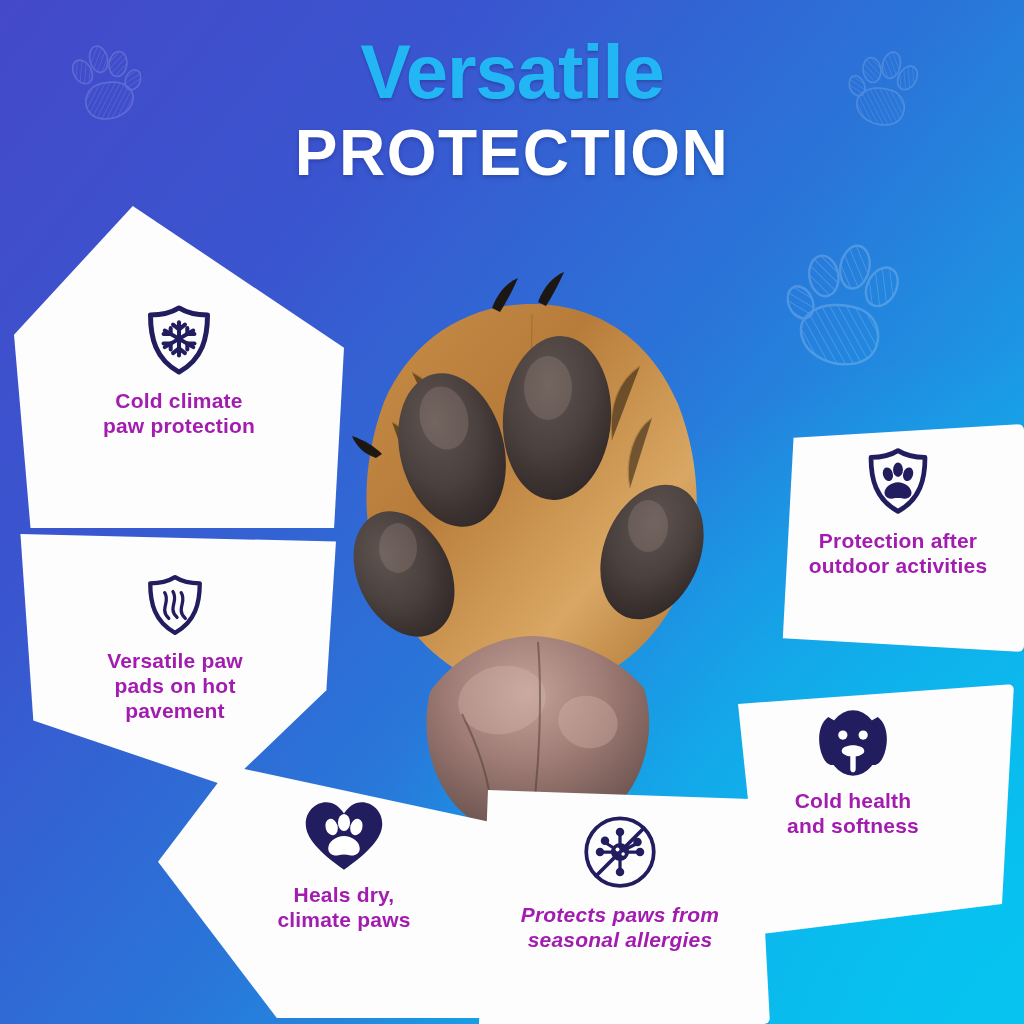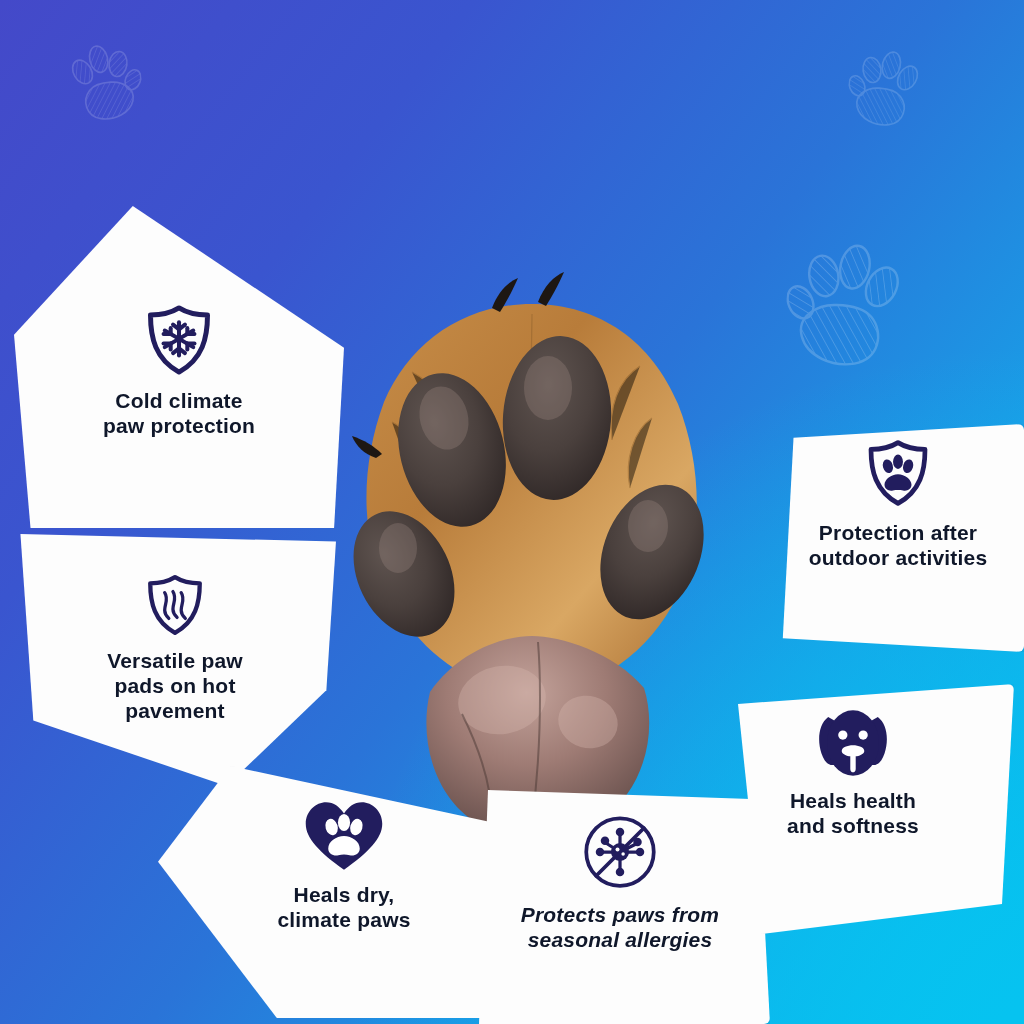--- a/index.html
+++ b/index.html
@@ -70,21 +70,21 @@
     left:0; right:0;
     text-align:center;
   }
   .card .ico {
     display:block;
     margin:0 auto 10px auto;
     color:#221d5e;
   }
   .card .ico svg { display:block; width:100%; height:100%; }
   .card .lbl {
-    color:#0f172a;
+    color:#a21caf;
     font-weight:bold;
     font-size:21px;
     line-height:1.2;
     letter-spacing:.2px;
     white-space:pre-line;
   }
 
   
   #card-cold {
     left:14px; top:206px; width:330px; height:322px;
@@ -125,21 +125,21 @@
     border-radius:6px;
   }
   #card-snout .card-inner { top:24px; left:12px; right:34px; }
   #card-snout .ico { width:82px; height:70px; }
 
   #card-outdoor {
     left:756px; top:424px; width:268px; height:228px;
     clip-path: polygon(14% 6%, 100% 0%, 100% 100%, 10% 94%);
     border-radius:6px;
   }
-  #card-outdoor .card-inner { top:12px; left:18px; right:2px; }
+  #card-outdoor .card-inner { top:20px; left:18px; right:2px; }
   #card-outdoor .ico { width:72px; height:74px; }
 </style>
 </head>
 <body>
 
 <div id="stage">
 
   <div class="wm" style="left:68px; top:42px; width:74px; height:82px; transform:rotate(-8deg);">
     <svg viewBox="0 0 100 110">
       <defs>
@@ -184,20 +184,24 @@
       <g fill="url(#hatchC)" stroke="#ffffff" stroke-width="2">
         <ellipse cx="22" cy="36" rx="12" ry="17" transform="rotate(-22 22 36)"></ellipse>
         <ellipse cx="46" cy="22" rx="12" ry="18" transform="rotate(-6 46 22)"></ellipse>
         <ellipse cx="71" cy="32" rx="12" ry="17" transform="rotate(16 71 32)"></ellipse>
         <ellipse cx="88" cy="56" rx="10" ry="14" transform="rotate(30 88 56)"></ellipse>
         <path d="M28 62 C16 74 18 96 38 102 C56 107 78 100 84 84 C90 68 74 56 58 55 C46 54 35 55 28 62 Z"></path>
       </g>
     </svg>
   </div>
 
+  <div class="headline">
+    <div class="title-1">Versatile</div>
+    <div class="title-2">PROTECTION</div>
+  </div>
 
   <div id="paw-photo">
     <svg viewBox="0 0 360 802">
       <defs>
         <linearGradient id="furG" x1="0" y1="0" x2="1" y2="1">
           <stop offset="0%" stop-color="#c78d48"></stop>
           <stop offset="35%" stop-color="#b87c3a"></stop>
           <stop offset="70%" stop-color="#d9a763"></stop>
           <stop offset="100%" stop-color="#a86d30"></stop>
         </linearGradient>
@@ -394,21 +398,21 @@
           <path d="M14 8 C6 14 4 28 8 40 C11 49 16 52 20 50 C17 38 17 22 21 12 Z"></path>
           <path d="M58 8 C66 14 68 28 64 40 C61 49 56 52 52 50 C55 38 55 22 51 12 Z"></path>
           <ellipse cx="36" cy="31" rx="23" ry="29"></ellipse>
           <g fill="#ffffff">
             <circle cx="27" cy="24" r="4.1"></circle>
             <circle cx="45" cy="24" r="4.1"></circle>
             <path d="M26 38 C26 35 31 33 36 33 C41 33 46 35 46 38 C46 41 41 42.5 38.4 42.8 L38.4 54 C38.4 56 37.2 57 36 57 C34.8 57 33.6 56 33.6 54 L33.6 42.8 C31 42.5 26 41 26 38 Z"></path>
           </g>
         </svg>
       </span>
-      <div class="lbl">Heals health
+      <div class="lbl">Cold health
 and softness</div>
     </div>
   </div>
 
   <div class="card" id="card-outdoor">
     <div class="card-inner">
       <span class="ico">
         <svg viewBox="0 0 64 64">
           <path d="M32 5 C24 10 16 11 8 11 C8 30 12 48 32 59 C52 48 56 30 56 11 C48 11 40 10 32 5 Z" fill="none" stroke="currentColor" stroke-width="4.2" stroke-linejoin="round"></path>
           <g fill="currentColor">

